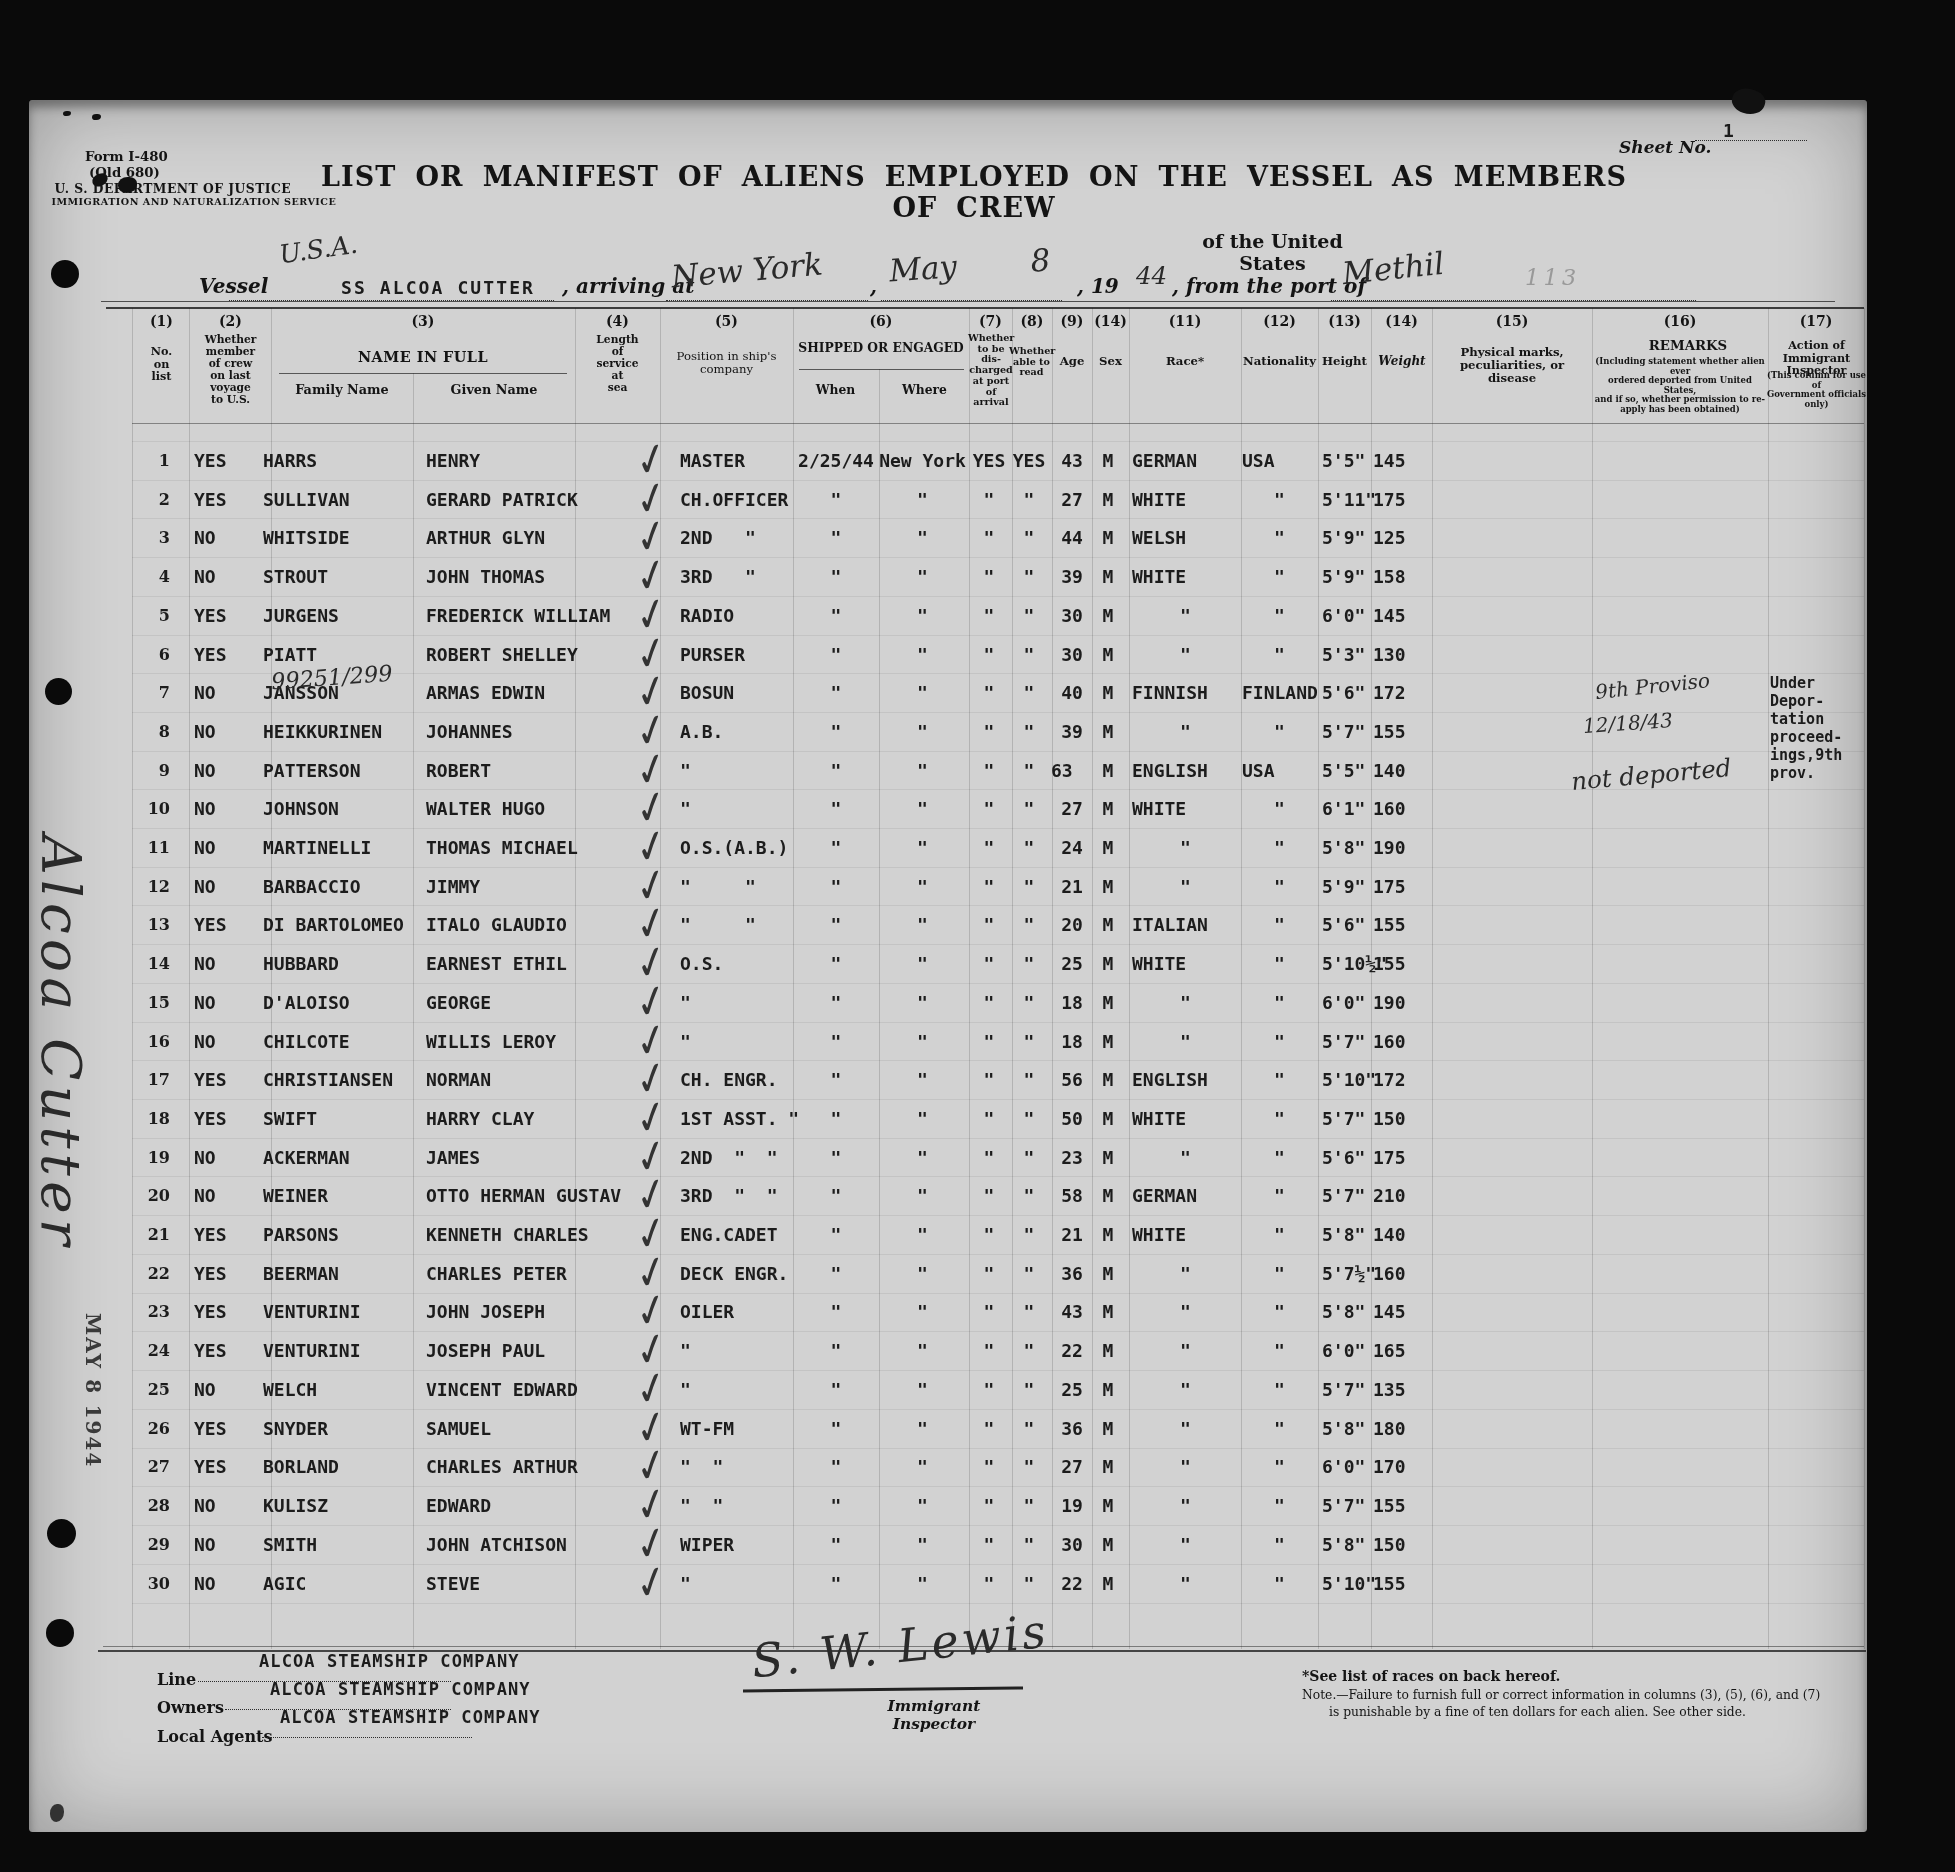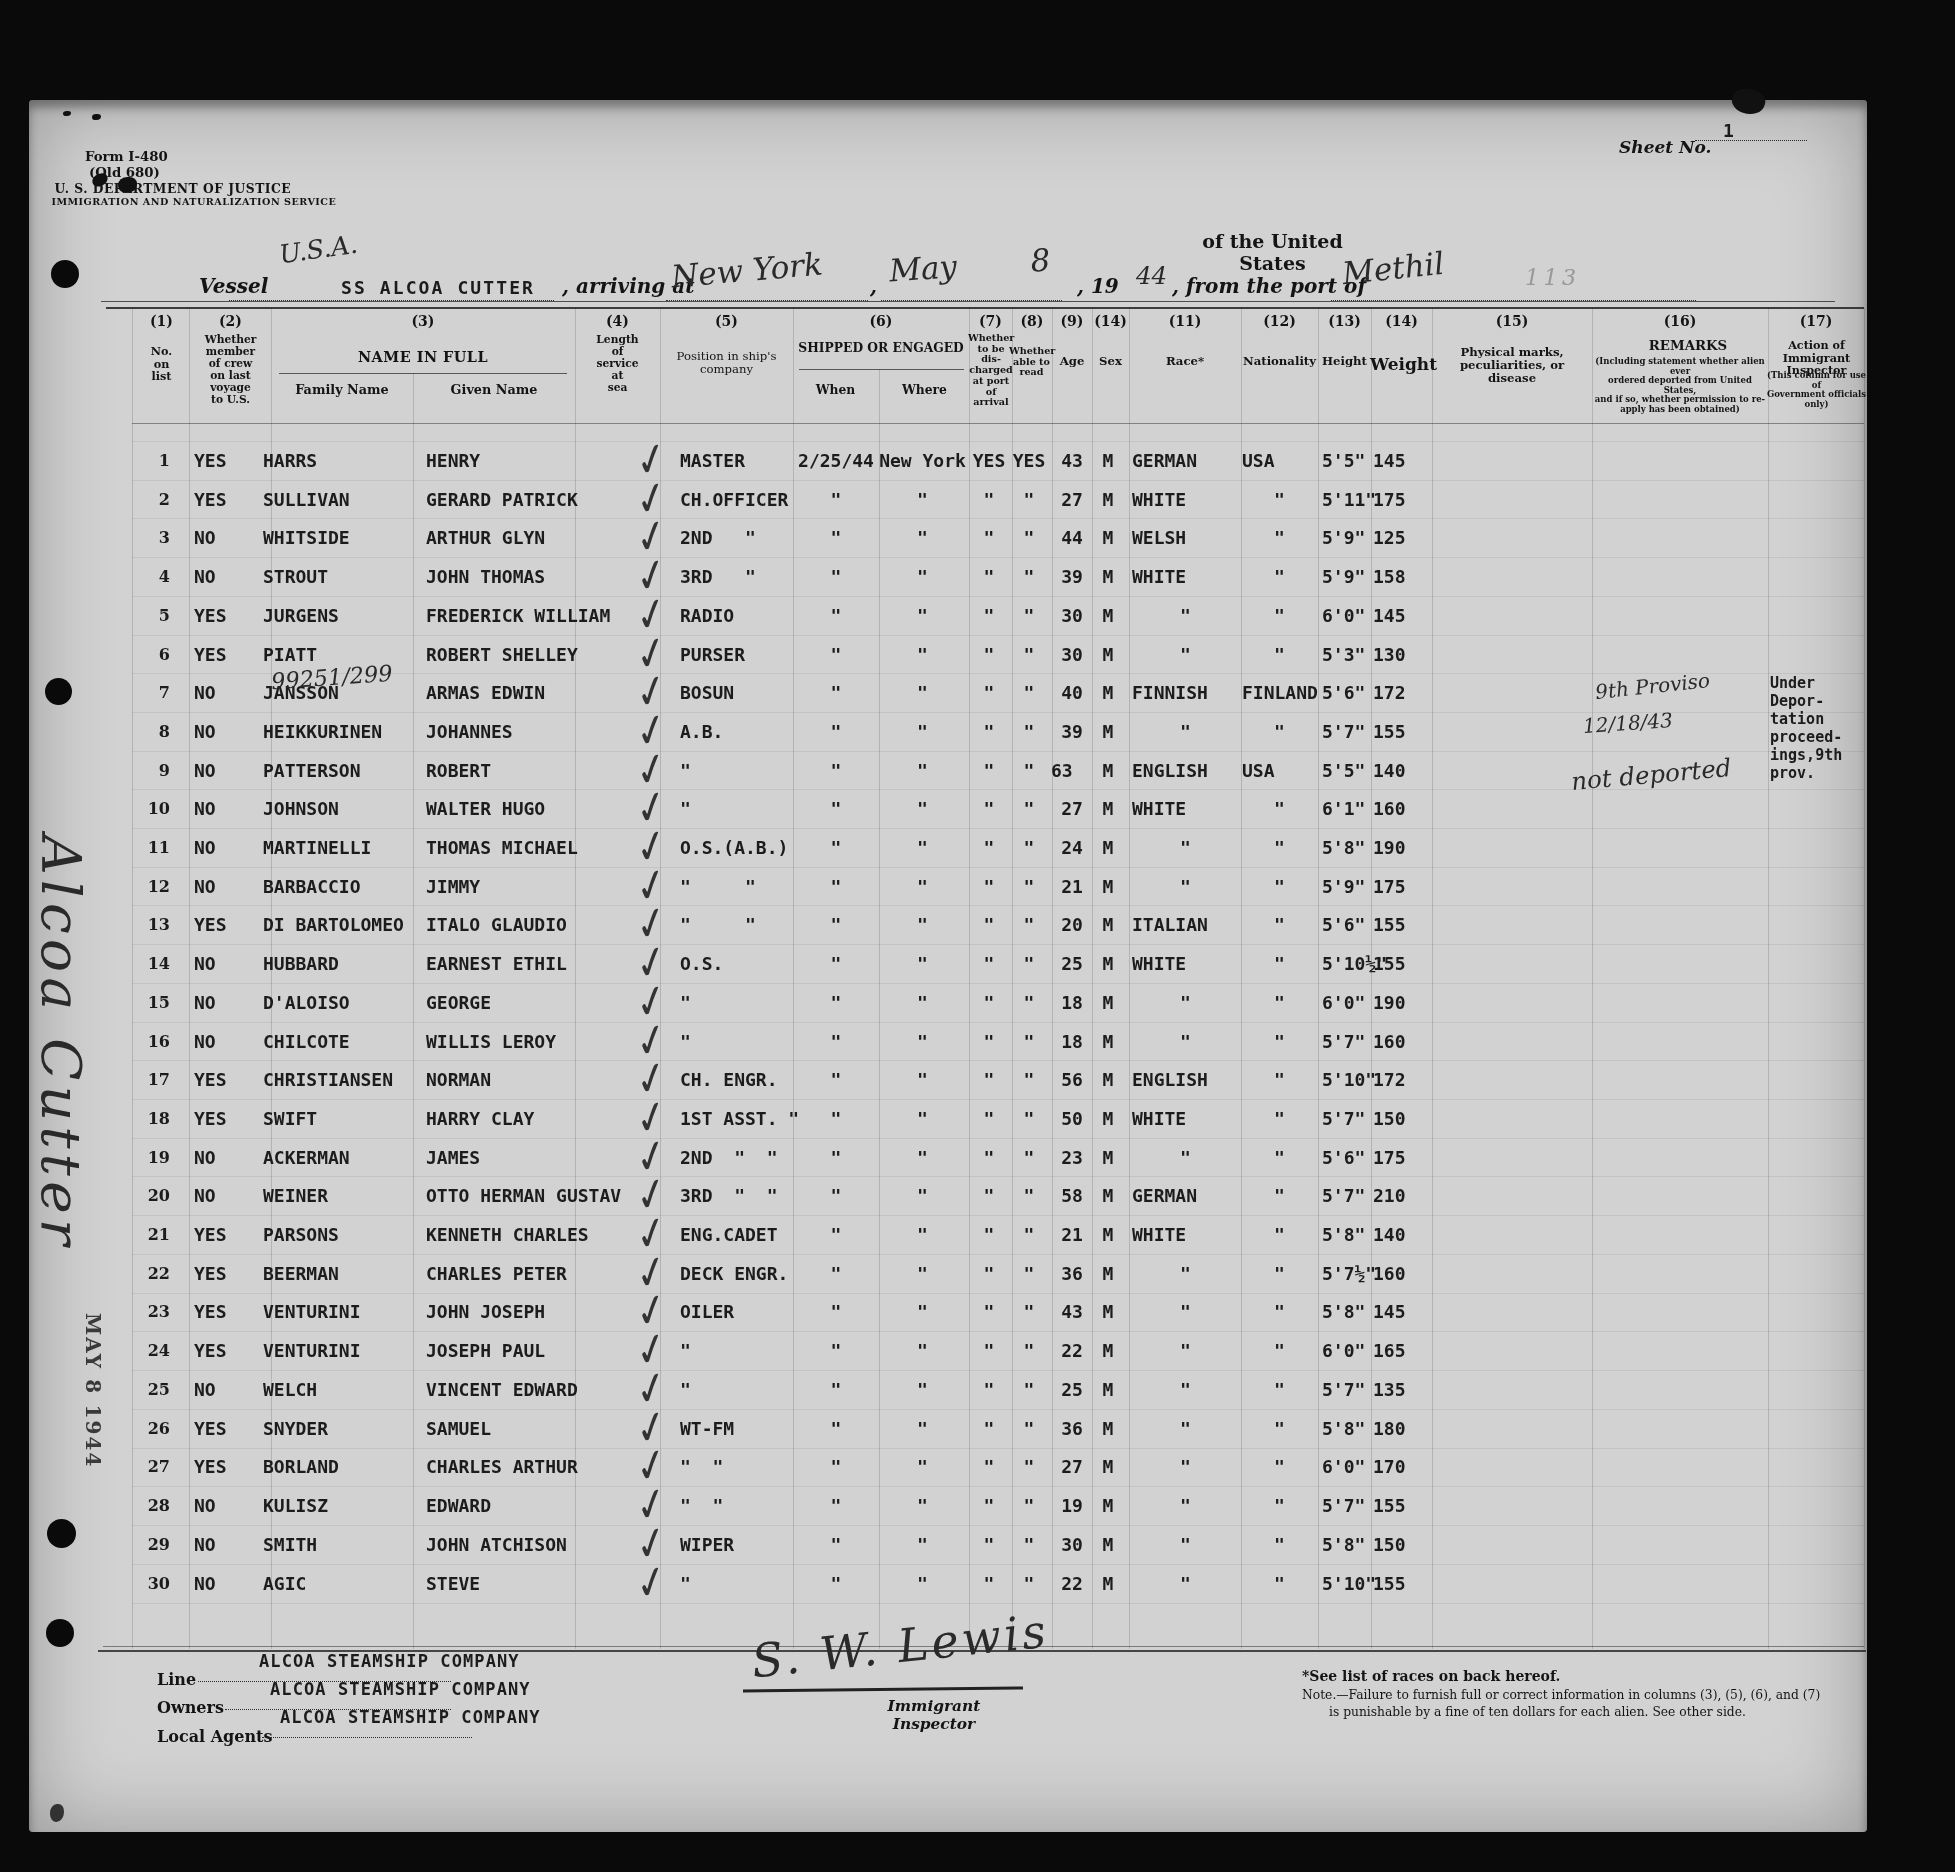--- a/index.html
+++ b/index.html
@@ -41,20 +41,21 @@
 
     <div class="abs printed" style="left:56px;top:49px;font-size:13.3px;">Form I-480</div>
     <div class="abs printed" style="left:60px;top:65px;font-size:13.3px;">(Old 680)</div>
     <div class="abs printed" style="left:25.6px;top:81px;font-size:12.3px;letter-spacing:0.5px;">U. S. DEPARTMENT OF JUSTICE</div>
     <div class="abs printed" style="left:22.4px;top:96px;font-size:9.6px;letter-spacing:0.5px;">IMMIGRATION AND NATURALIZATION SERVICE</div>
 
     <div class="abs printed-it" style="left:1590px;top:37px;font-size:17px;">Sheet No.</div>
     <div class="dotted" style="left:1666px;top:40px;width:112px;"></div>
     <div class="abs typed" style="left:1694px;top:20px;font-size:18px;">1</div>
 
+    <div class="abs printed center" style="left:266px;top:61px;width:1358px;font-size:27px;letter-spacing:1.1px;word-spacing:8.5px;">LIST OR MANIFEST OF ALIENS EMPLOYED ON THE VESSEL AS MEMBERS OF CREW</div>
     <div class="abs printed center" style="left:1137px;top:130px;width:213px;font-size:19px;">of the United States</div>
 
     <div class="abs printed-it" style="left:170px;top:174px;font-size:20px;">Vessel</div>
     <div class="abs hand" style="left:250px;top:134px;font-size:25.6px;transform:rotate(-8deg);">U.S.A.</div>
     <div class="abs typed" style="left:312px;top:177px;font-size:18px;letter-spacing:2.1px;">SS ALCOA CUTTER</div>
     <div class="dotted" style="left:200px;top:200px;width:325px;"></div>
     <div class="abs printed-it" style="left:533px;top:174px;font-size:20px;">, arriving at</div>
     <div class="abs hand" style="left:642px;top:152px;font-size:31px;transform:rotate(-5deg);">New York</div>
     <div class="dotted" style="left:637px;top:200px;width:202px;"></div>
     <div class="abs printed-it" style="left:841px;top:174px;font-size:20px;">,</div>
@@ -115,21 +116,21 @@
     <div class="hcell" style="left:1023px;top:255px;width:40px;font-size:11.7px;">Age</div>
     <div class="hcell" style="left:1063px;top:214px;width:37px;font-size:14px;">(14)</div>
     <div class="hcell" style="left:1063px;top:255px;width:37px;font-size:11.7px;">Sex</div>
     <div class="hcell" style="left:1100px;top:214px;width:112px;font-size:14px;">(11)</div>
     <div class="hcell" style="left:1100px;top:255px;width:112px;font-size:11.7px;">Race*</div>
     <div class="hcell" style="left:1212px;top:214px;width:77px;font-size:14px;">(12)</div>
     <div class="hcell" style="left:1204px;top:255px;width:93px;font-size:11.7px;">Nationality</div>
     <div class="hcell" style="left:1289px;top:214px;width:53px;font-size:14px;">(13)</div>
     <div class="hcell" style="left:1286px;top:255px;width:59px;font-size:11.7px;">Height</div>
     <div class="hcell" style="left:1342px;top:214px;width:61px;font-size:14px;">(14)</div>
-    <div class="hcell" style="left:1341px;top:255px;width:64px;font-size:17px;">Weight</div>
+    <div class="hcell" style="left:1341px;top:255px;width:64px;font-size:12px;font-style:italic;">Weight</div>
     <div class="hcell" style="left:1403px;top:214px;width:160px;font-size:14px;">(15)</div>
     <div class="hcell prelines" style="left:1403px;top:246px;width:160px;font-size:11.7px;">Physical  marks,
 peculiarities,  or
 disease</div>
     <div class="hcell" style="left:1563px;top:214px;width:176px;font-size:14px;">(16)</div>
     <div class="hcell" style="left:1563px;top:239px;width:176px;font-size:13.3px;margin-left:8px;">REMARKS</div>
     <div class="hcell prelines" style="left:1563px;top:257px;width:176px;font-size:8.5px;">(Including statement whether alien ever
 ordered deported from United States,
 and if so, whether permission to re-
 apply has been obtained)</div>

